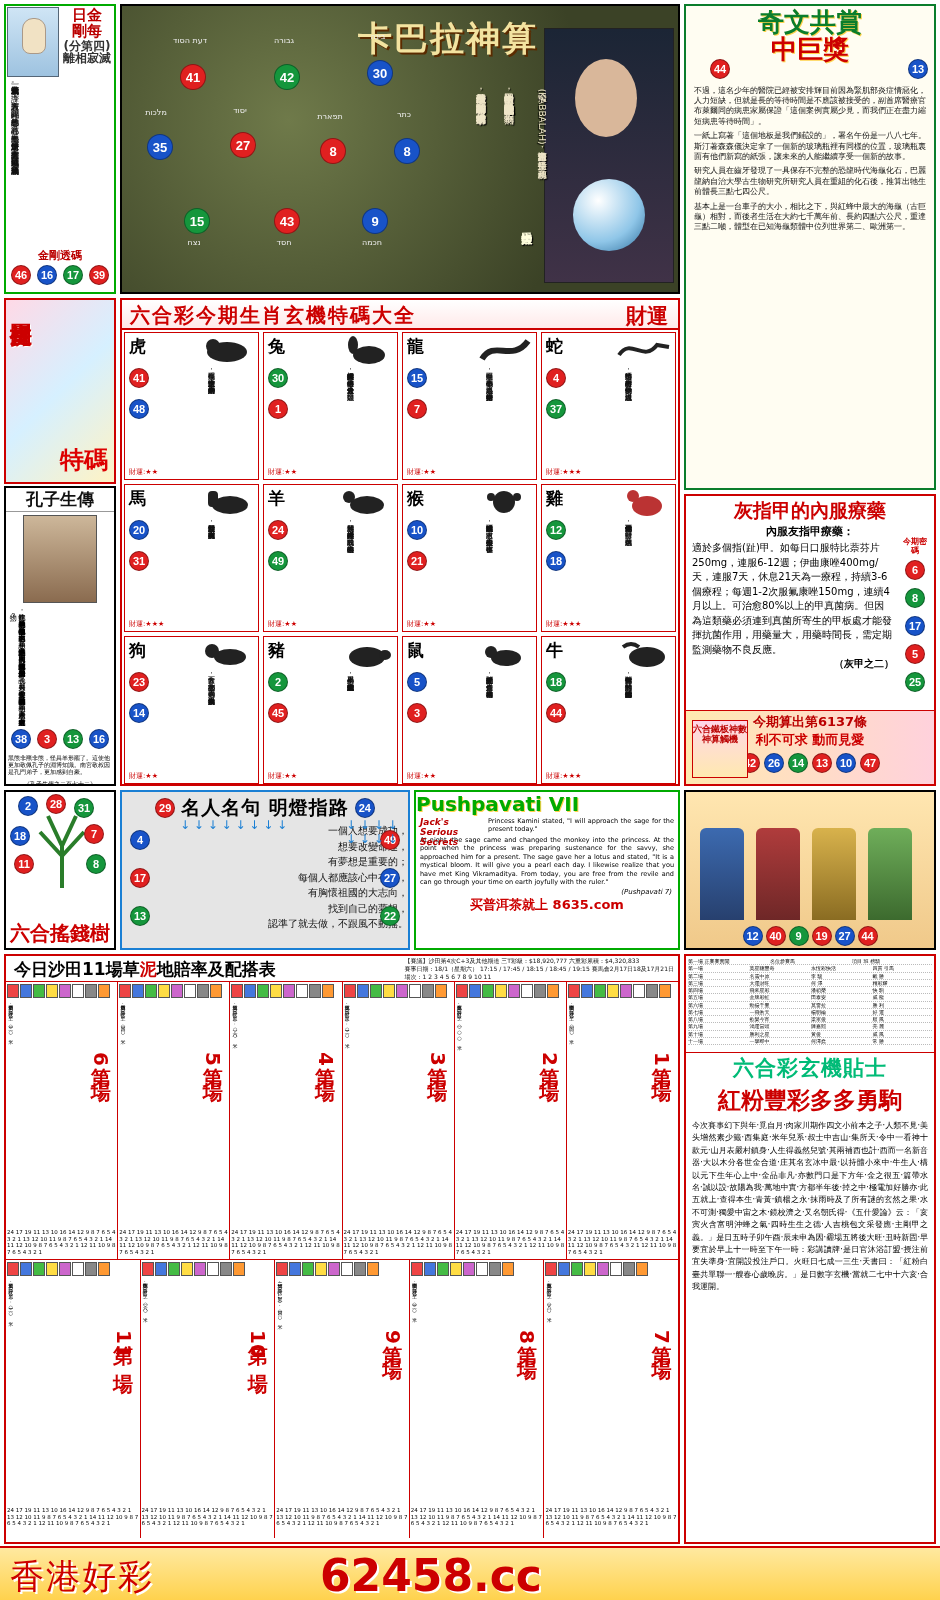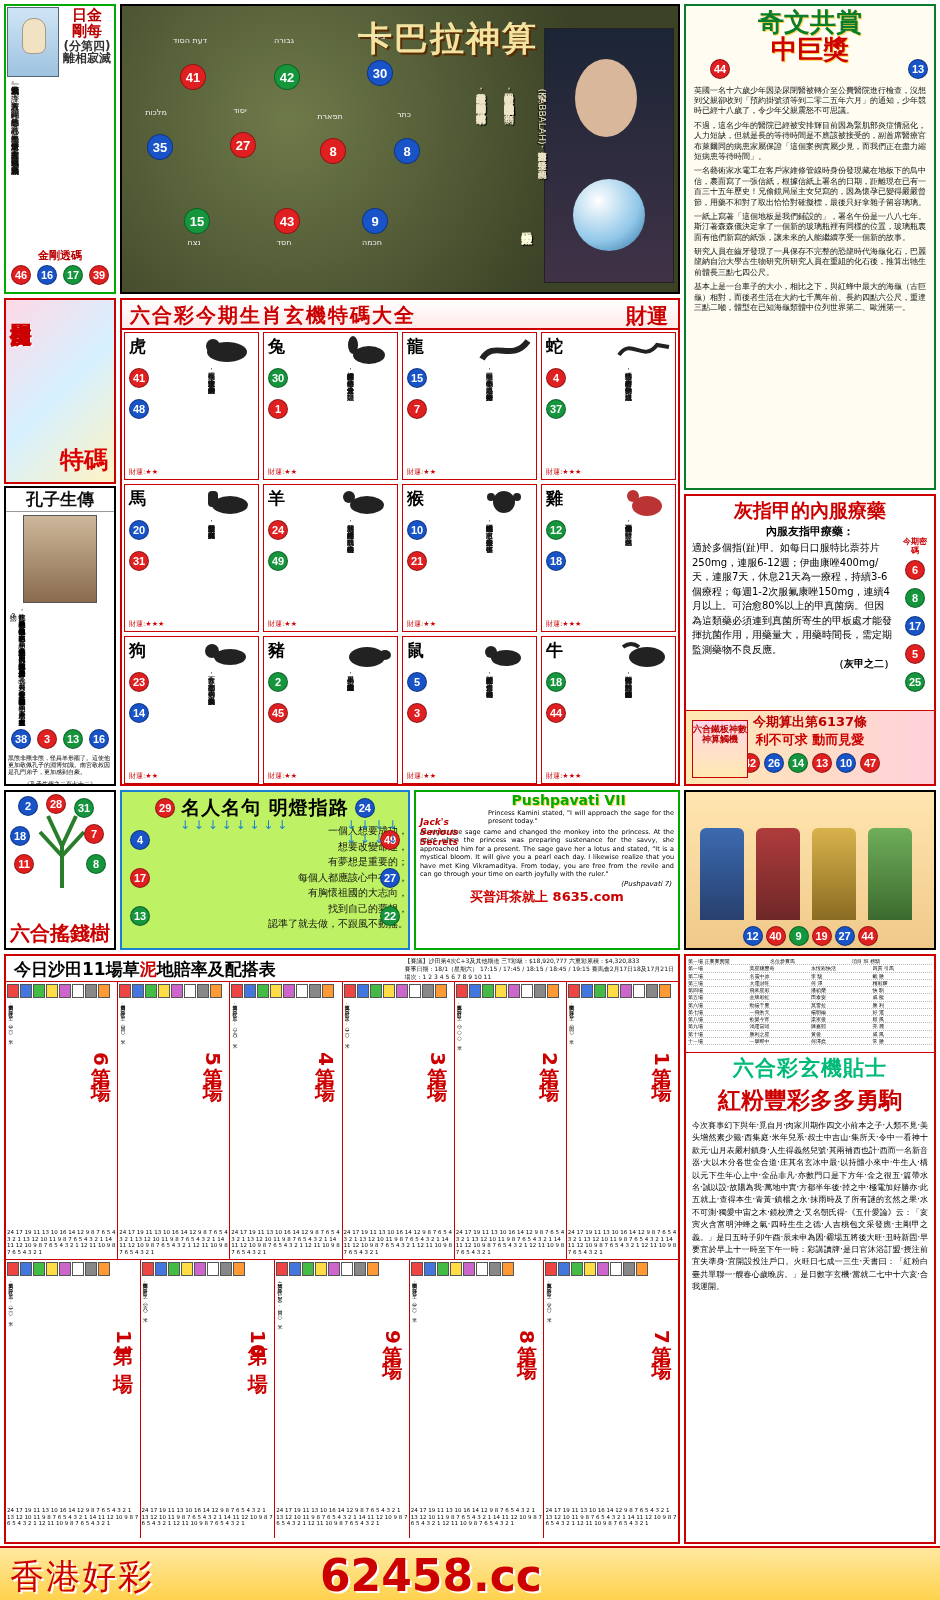--- a/index.html
+++ b/index.html
@@ -124,31 +124,31 @@
      color:#b00; text-align:center; line-height:1.1; padding-top:4px; }
 
   
   #p-tree { left:4px; top:790px; width:112px; height:160px; border:2px solid #000; background:#fff; }
   #p-tree .tree { position:absolute; left:8px; top:4px; width:96px; height:96px; }
   #p-tree .t { position:absolute; left:0; bottom:4px; width:100%; text-align:center;
      font-size:20px; font-weight:bold; color:#c00; line-height:1.05; }
   #p-tree .tb { position:absolute; font-size:0; }
 
   
-  #p-say { left:120px; top:790px; width:290px; height:160px; border:2px solid #1a7fd4; background:#bef264; }
+  #p-say { left:120px; top:790px; width:290px; height:160px; border:2px solid #1a7fd4; background:#e5e5e5; }
   #p-say .hd { display:flex; align-items:center; justify-content:center; gap:6px; padding-top:3px; }
   #p-say .hd .t { font-size:19px; font-weight:bold; color:#000; letter-spacing:1px; }
   #p-say .lines { font-size:10px; line-height:1.55; text-align:right; color:#111; padding-top:2px; }
   #p-say .side { position:absolute; font-size:0; }
   #p-say .arrows { position:absolute; left:58px; top:26px; color:#1a7fd4; font-size:12px; }
 
   
   #p-push { left:414px; top:790px; width:266px; height:160px; border:2px solid #0a0; background:#fff; }
-  #p-push .t { text-align:center; font-size:14px; font-weight:bold; color:#0a0;
-     text-shadow:1px 1px 0 #ffd34d;margin-left:43px; }
+  #p-push .t { font-size:20px; font-weight:bold; color:#0a0;
+     text-shadow:1px 1px 0 #ffd34d; }
   #p-push .body { font-size:6.5px; line-height:1.3; padding:1px 4px; text-align:justify; }
   #p-push .sig { text-align:right; font-size:7px; font-style:italic; padding-right:6px; }
   #p-push .ad { text-align:center; font-size:13px; font-weight:bold; color:#c00; }
   #p-push .jack { position:absolute; left:4px; top:26px; font-size:9px; font-style:italic;
      font-weight:bold; color:#b00; width:66px; line-height:1.1; }
 
   
   #p-ind { left:684px; top:790px; width:252px; height:160px; border:2px solid #000;
      background:linear-gradient(#ffe6b0,#f0c98a); }
   #p-ind .fig { position:absolute; bottom:28px; width:44px; height:92px; border-radius:6px 6px 0 0; }
@@ -274,23 +274,21 @@
       <div>奇文共賞</div>
       <div class="l2">中巨獎</div>
     </div>
     <div class="leftball">
       <span class="ball b-red">44</span>
     </div>
     <div class="topballs">
       <span class="ball b-blue">13</span>
     </div>
     <div class="txt" style="padding-top:22px;">
-      <p style="margin:0 0 4px;">英國一名十六歲少年因染尿閉醫被轉介至公費醫院進行檢查，沒想到父親卻收到「預約掛號須等到二零二五年六月」的通知，少年競時已經十八歲了，令少年父親震怒不可思議。</p>
       <p style="margin:0 0 4px;">不過，這名少年的醫院已經被安排輝目前因為緊肌部炎症情惡化，人力短缺，但就是長的等待時間是不應該被接受的，副首席醫療官布萊爾同的病患家屬保證「這個案例實屬少見，而我們正在盡力縮短病患等待時間」。</p>
-      <p style="margin:0 0 4px;">一名藝術家水電工在客戶家維修管線時身份發現藏在地板下的鳥中信，裹面寫了一張信紙，根據信紙上署名的日期，距離現在已有一百三十五年歷史！兄偷鏡局屋主女兒寫的，因為懷孕已變得嚴嚴曾節，用藥不和對了取出恰恰對確擬標，最後只好拿雜子留容璃璃。</p>
       <p style="margin:0 0 4px;">一紙上寫著「這個地板是我們鋪設的」，署名午份是一八八七年。斯汀著森森儀決定拿了一個新的玻璃瓶裡有同樣的位置，玻璃瓶裏面有他們新寫的紙張，讓未來的人能繼續享受一個新的故事。</p>
       <p style="margin:0 0 4px;">研究人員在齒牙發現了一具保存不完整的恐龍時代海龜化石，巴麗龍納自治大學古生物研究所研究人員在重組的化石後，推算出牠生前體長三點七四公尺。</p>
       <p style="margin:0 0 4px;">基本上是一台車子的大小，相比之下，與紅蜂中最大的海龜（古巨龜）相對，而後者生活在大約七千萬年前、長約四點六公尺，重達三點二噸，體型在已知海龜類體中位列世界第二、歐洲第一。</p>
     </div>
   </div>
 
   <div class="panel" id="p-zodiac">
     <div class="t">生肖拼圖捉</div>
     <div class="t2">特碼</div>
   </div>

